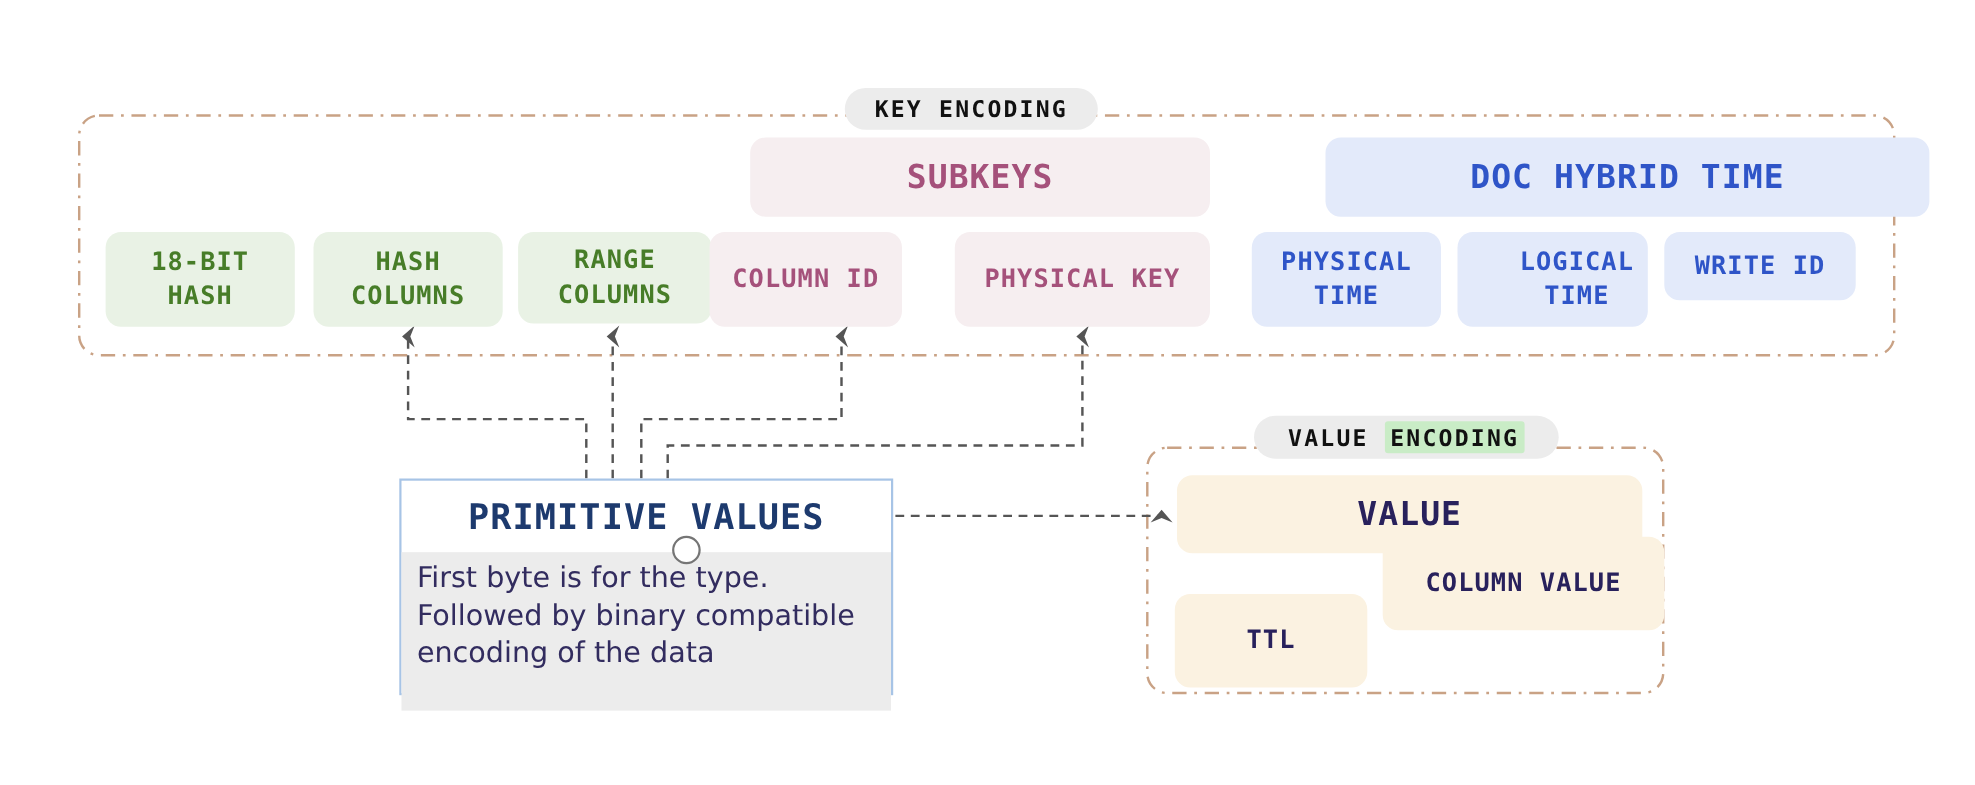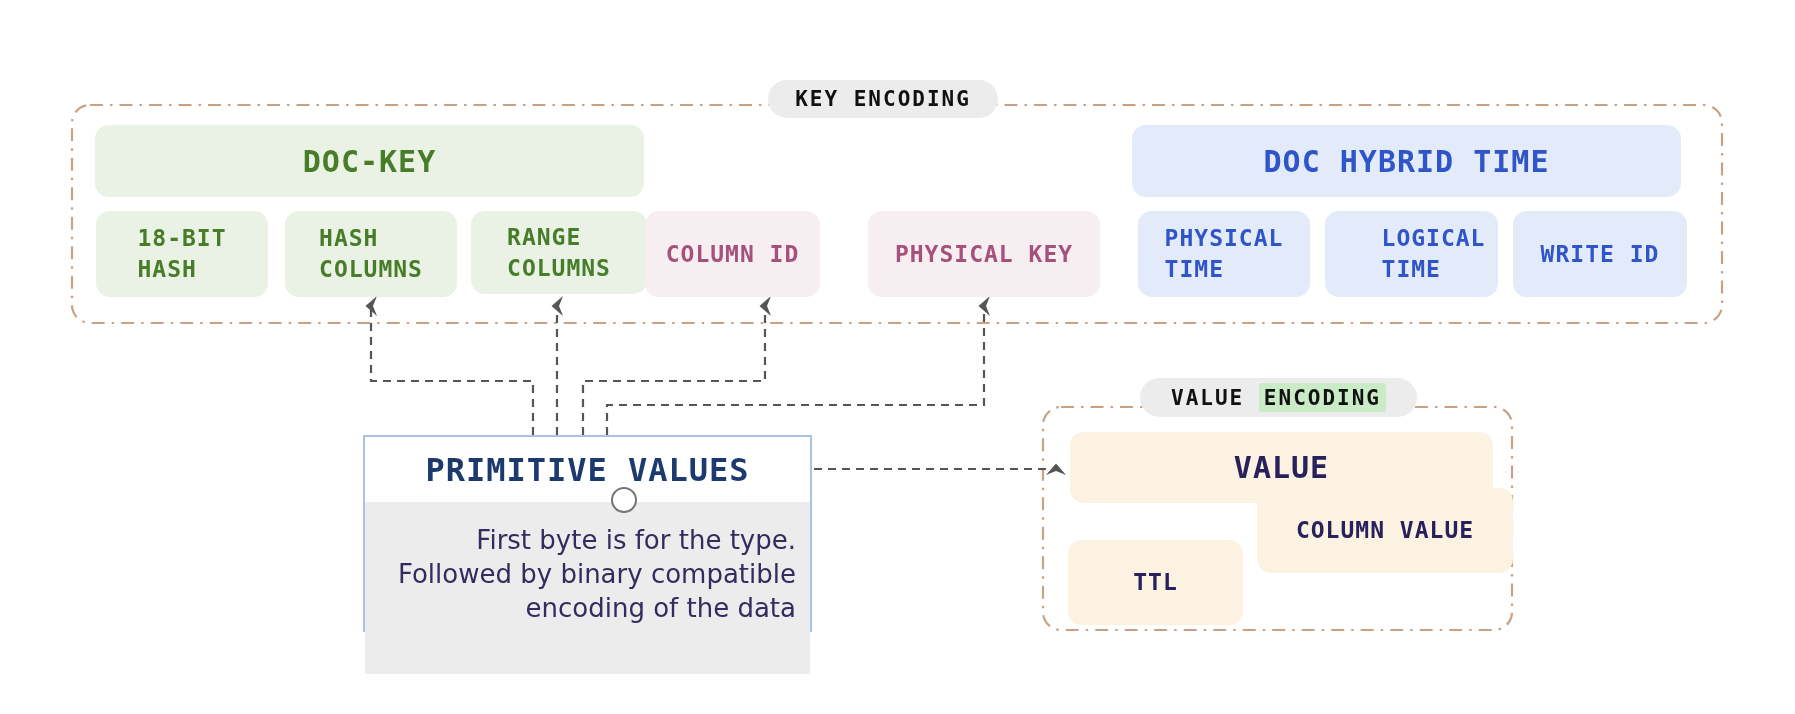--- a/index.html
+++ b/index.html
@@ -17,21 +17,21 @@
     --handle_border:#757575;
   }
   html,body{margin:0;padding:0;background:var(--bg);}
   .canvas{
     position:relative; width:1795px; height:714px; overflow:hidden;
     background:var(--bg);
     font-family:"DejaVu Sans Mono","Liberation Mono",monospace;
   }
   .layer{position:absolute;left:0;top:0;width:1795px;height:714px;}
   .abs{position:absolute;box-sizing:border-box;}
-  .flexc{display:flex;align-items:center;justify-content:center;}
+  .flexc{display:flex;align-items:center;justify-content:center;text-align:center;}
   .group-header{
     border-radius:14px; font-weight:bold; font-size:30px; letter-spacing:1px;
   }
   .sub{
     border-radius:14px; font-weight:bold; font-size:23px; letter-spacing:1px;
     line-height:31px; white-space:pre-line;
   }
   .g-green{background:var(--green_bg); color:var(--green_text);}
   .g-rose{background:var(--rose_bg); color:var(--rose_text);}
   .g-blue{background:var(--blue_bg); color:var(--blue_text);}
@@ -48,21 +48,21 @@
     background:#ffffff; border:2px solid var(--prim_border);
   }
   .prim-title{
     height:65px; font-weight:bold; font-size:32px; letter-spacing:1px;
     color:var(--prim_title);
   }
   .prim-body{
     background:var(--prim_body_bg);
     font-family:"DejaVu Sans","Liberation Sans",sans-serif;
     font-size:26px; line-height:34px; color:var(--prim_text);
-    padding:21px 14px; white-space:pre-line; height:130px;text-align:right;
+    padding:7px 14px; white-space:pre-line; height:130px;
   }
   .handle{
     width:26px; height:26px; border-radius:50%;
     background:#ffffff; border:2.5px solid var(--handle_border);
   }
 </style>
 </head>
 <body>
 
 <div class="canvas">
@@ -82,55 +82,55 @@
     <path d="M557,435 L557,306" fill="none" stroke="#555555" stroke-width="2.2" stroke-dasharray="8 6" marker-end="url(#arrow)"></path>
     <path d="M583,435 L583,381 L765,381 L765,306" fill="none" stroke="#555555" stroke-width="2.2" stroke-dasharray="8 6" marker-end="url(#arrow)"></path>
     <path d="M607,435 L607,405 L984,405 L984,306" fill="none" stroke="#555555" stroke-width="2.2" stroke-dasharray="8 6" marker-end="url(#arrow)"></path>
     <path d="M814,469 L1056,469" fill="none" stroke="#555555" stroke-width="2.2" stroke-dasharray="8 6" marker-end="url(#arrow)"></path>
   </svg>
 
   <div class="abs flexc pill" style="left:768px;top:80px;width:230px;height:38px;">
     <span>KEY ENCODING</span>
   </div>
 
-  <div class="abs flexc group-header g-green" style="left:95px;top:125px;width:549px;height:72px;">
-    <span>DOC-KEY</span>
-  </div>
   <div class="abs flexc sub g-green" style="left:96px;top:211px;width:172px;height:86px;">
     <span>18-BIT
 HASH</span>
   </div>
   <div class="abs flexc sub g-green" style="left:285px;top:211px;width:172px;height:86px;">
     <span>HASH
 COLUMNS</span>
   </div>
   <div class="abs flexc sub g-green" style="left:471px;top:211px;width:176px;height:83px;">
     <span>RANGE
 COLUMNS</span>
   </div>
 
+  <div class="abs flexc group-header g-rose" style="left:682px;top:125px;width:418px;height:72px;">
+    <span>SUBKEYS</span>
+  </div>
   <div class="abs flexc sub g-rose" style="left:645px;top:211px;width:175px;height:86px;">
     <span>COLUMN ID</span>
   </div>
   <div class="abs flexc sub g-rose" style="left:868px;top:211px;width:232px;height:86px;">
     <span>PHYSICAL KEY</span>
   </div>
 
-  <div class="abs flexc group-header g-blue" style="left:1132px;top:125px;width:549px;height:72px;">
+  <div class="abs flexc group-header g-blue" style="left:1205px;top:125px;width:549px;height:72px;">
     <span>DOC HYBRID TIME</span>
   </div>
   <div class="abs flexc sub g-blue" style="left:1138px;top:211px;width:172px;height:86px;">
     <span>PHYSICAL
 TIME</span>
   </div>
   <div class="abs flexc sub g-blue" style="left:1325px;top:211px;width:173px;height:86px;padding-left:44px;">
     <span>LOGICAL
 TIME</span>
   </div>
-  <div class="abs flexc sub g-blue" style="left:1513px;top:211px;width:174px;height:86px;">
+  <div class="abs flexc sub g-blue" style="left:1513px;top:211px;width:174px;height:62px;">
     <span>WRITE ID</span>
   </div>
 
   <div class="abs prim-card" style="left:363px;top:435px;width:449px;height:197px;">
     <div class="flexc prim-title">PRIMITIVE VALUES</div>
     <div class="prim-body">First byte is for the type.
 Followed by binary compatible
 encoding of the data</div>
   </div>
   <div class="abs handle" style="left:611px;top:487px;"></div>

